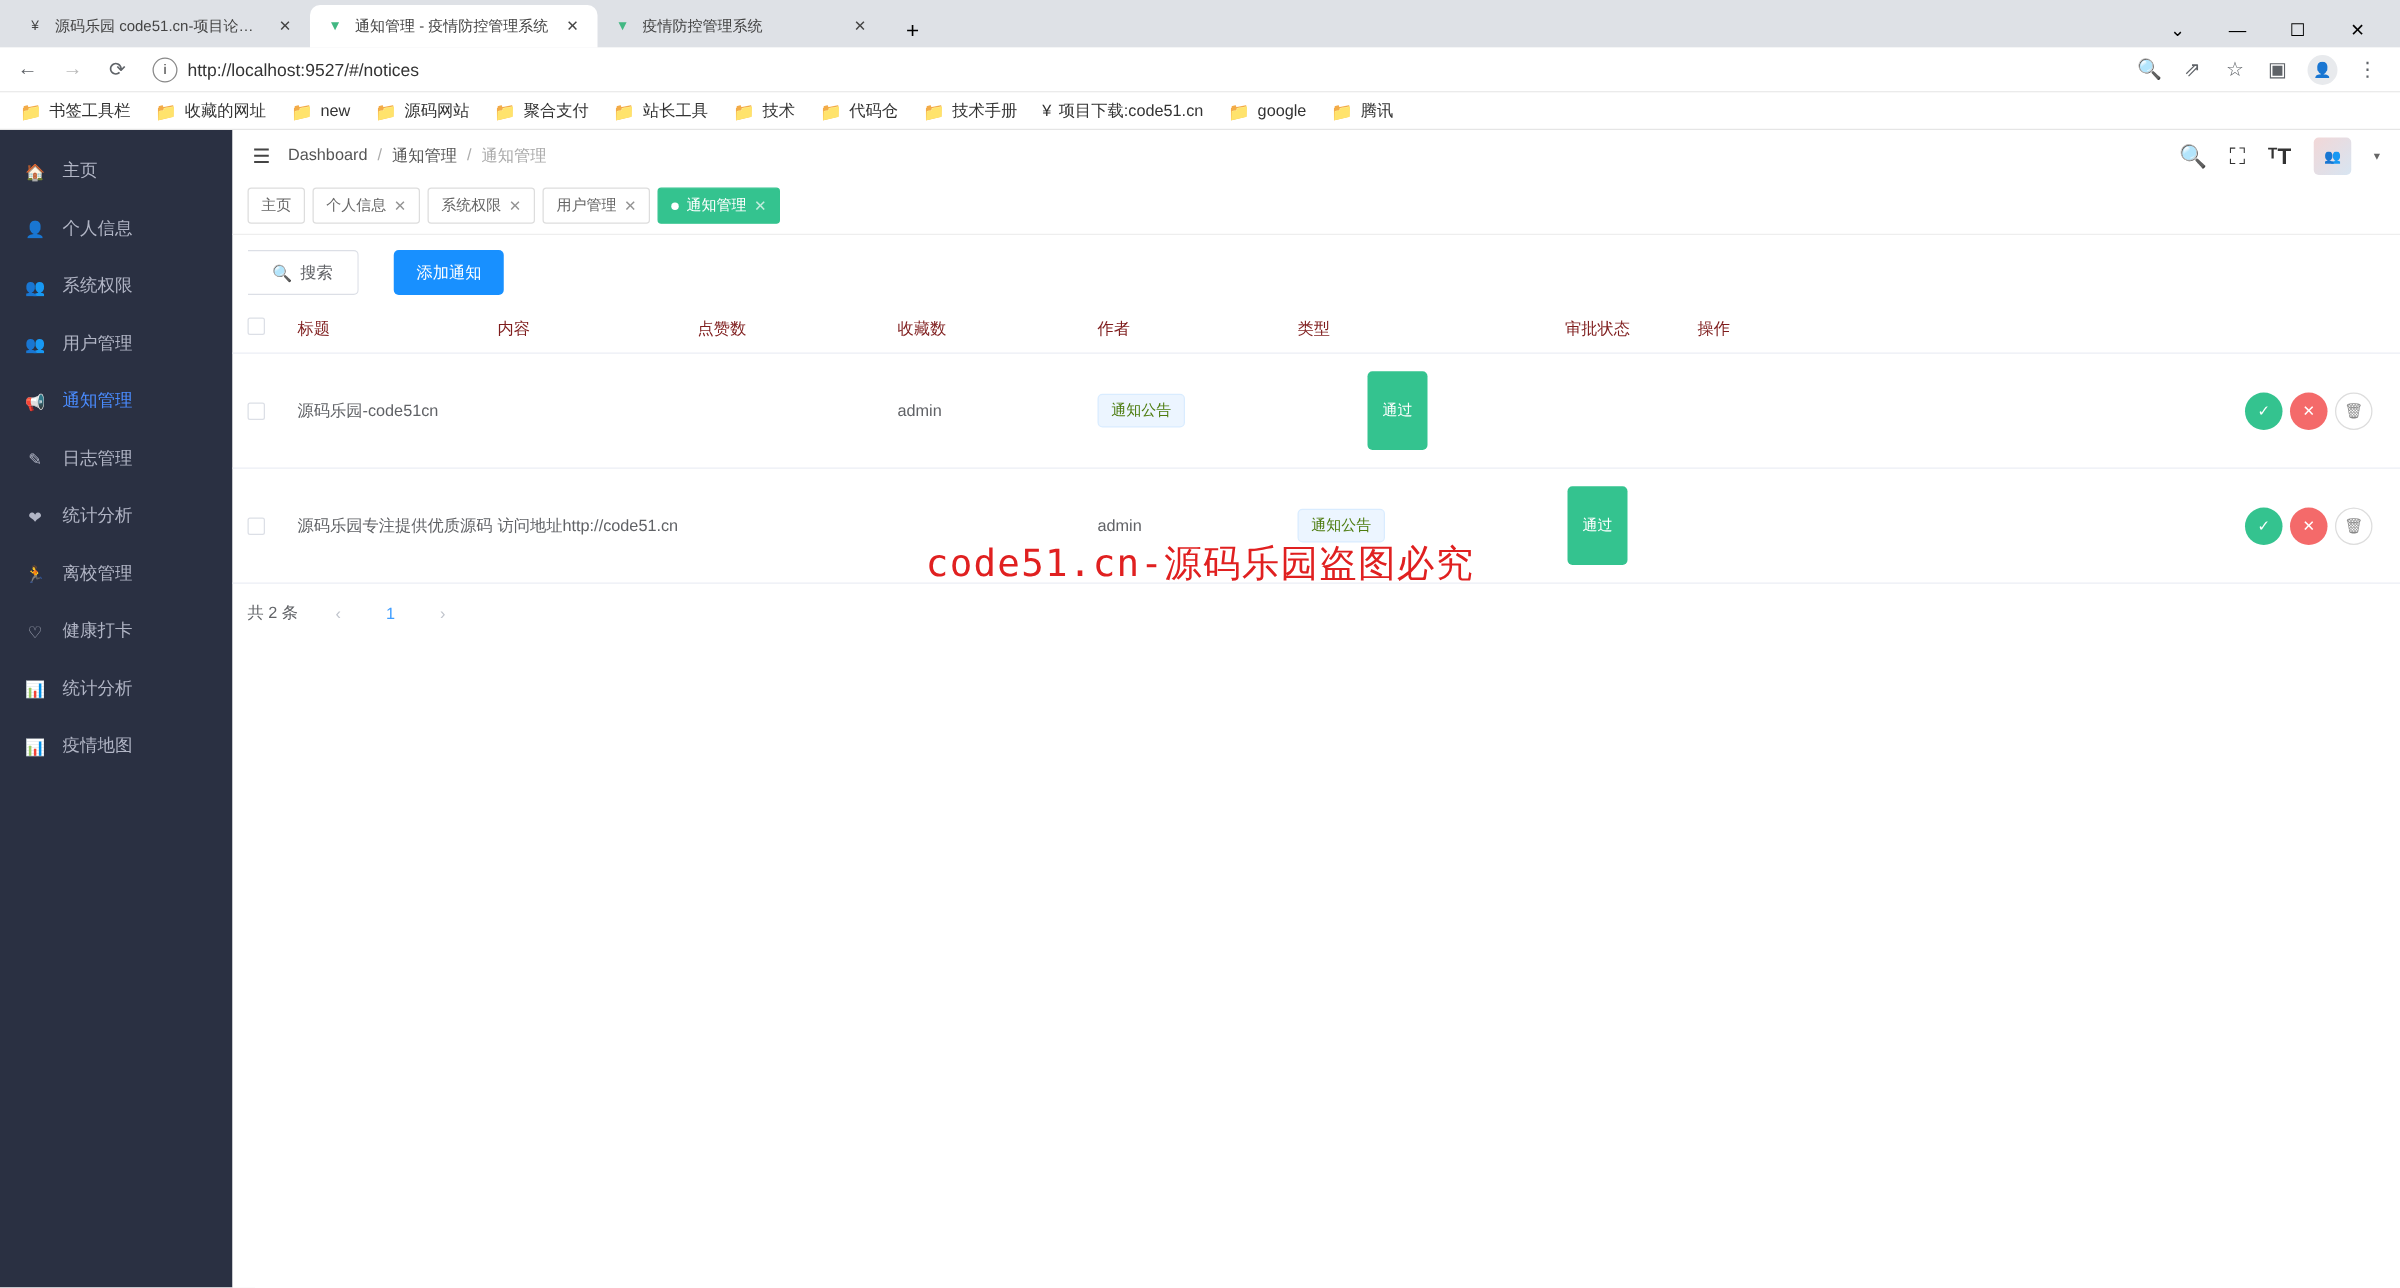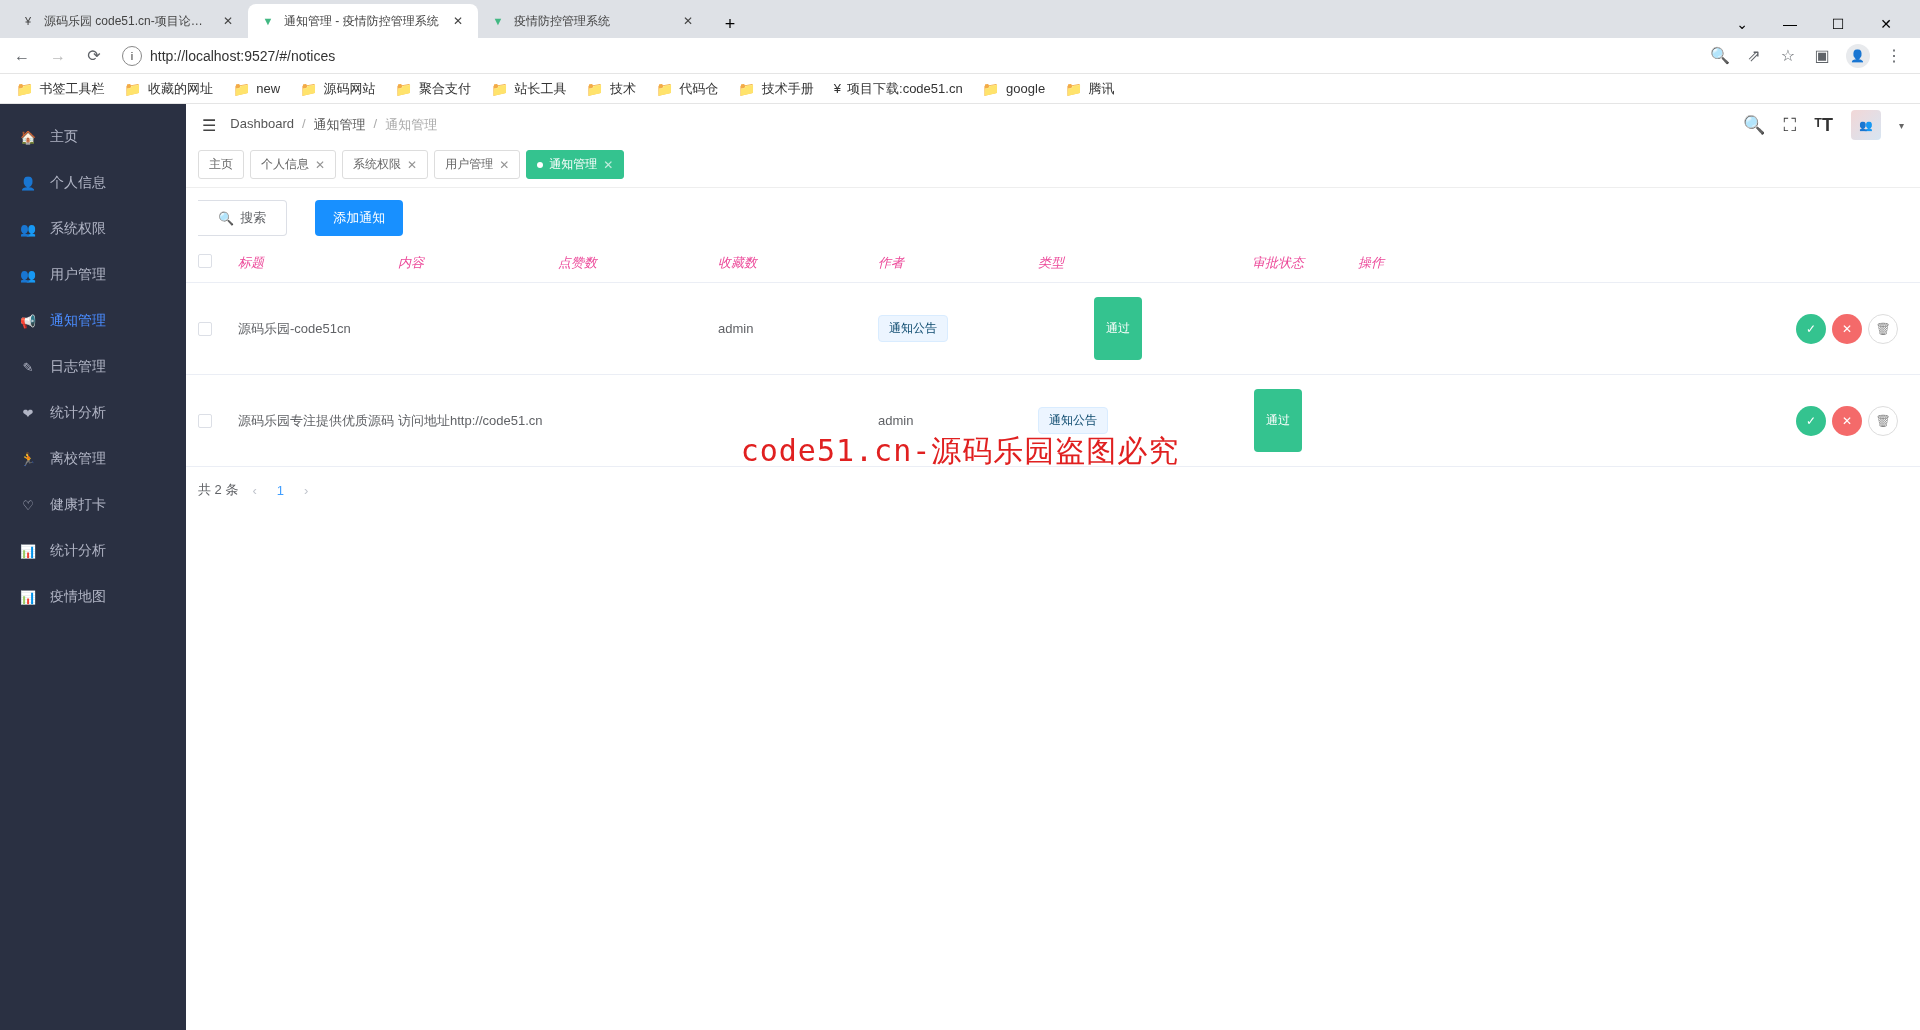--- a/index.html
+++ b/index.html
@@ -52,40 +52,40 @@
 .vtab.active { background: #34c38f; color: #fff; border-color: #34c38f; }
 .vtab-dot { width: 6px; height: 6px; border-radius: 50%; background: #fff; display: inline-block; }
 .vtab-close { font-size: 12px; cursor: pointer; opacity: 0.7; }
 
 .toolbar { display: flex; gap: 0; padding: 12px 12px 8px; align-items: center; }
 .search-input { width: 450px; height: 36px; border: 1px solid #dcdfe6; border-radius: 4px 0 0 4px; padding: 0 12px; font-size: 13px; outline: none; }
 .search-btn { height: 36px; border: 1px solid #dcdfe6; border-left: none; background: #fff; padding: 0 20px; font-size: 13px; color: #606266; cursor: pointer; border-radius: 0 4px 4px 0; display: flex; align-items: center; gap: 6px; }
 .add-btn { height: 36px; margin-left: 28px; background: #1890ff; color: #fff; border: none; border-radius: 4px; padding: 0 18px; font-size: 13px; cursor: pointer; }
 
 .table { width: 100%; font-size: 13px; }
-.thead { display: flex; padding: 10px 12px; color: #ec4899; border-bottom: 1px solid #ebeef5; font-style: italic; }
+.thead { display: flex; padding: 10px 12px; color: #7f1d1d; border-bottom: 1px solid #ebeef5; }
 .trow { display: flex; padding: 14px 12px; border-bottom: 1px solid #ebeef5; color: #606266; align-items: center; }
 .col-check { width: 40px; }
 .col-title { width: 160px; }
 .col-content { width: 160px; }
 .col-likes { width: 160px; }
 .col-favs { width: 160px; }
 .col-author { width: 160px; }
 .col-type { width: 160px; }
 .col-status { width: 160px; text-align: center; }
 .col-ops { flex: 1; display: flex; justify-content: flex-end; gap: 6px; padding-right: 10px; }
 .checkbox { width: 14px; height: 14px; border: 1px solid #dcdfe6; border-radius: 2px; cursor: pointer; }
-.tag-blue { display: inline-block; background: #ecf5ff; color: #0c4a6e; border: 1px solid #d9ecff; border-radius: 4px; padding: 4px 10px; font-size: 12px; }
+.tag-blue { display: inline-block; background: #ecf5ff; color: #4d7c0f; border: 1px solid #d9ecff; border-radius: 4px; padding: 4px 10px; font-size: 12px; }
 .tag-green { display: inline-block; background: #34c38f; color: #fff; border-radius: 4px; padding: 23px 12px; font-size: 12px; }
 .op-btn { width: 30px; height: 30px; border-radius: 50%; display: flex; align-items: center; justify-content: center; color: #fff; cursor: pointer; font-size: 12px; }
 .op-green { background: #34c38f; }
 .op-red { background: #f46a6a; }
 .op-gray { background: #fff; border: 1px solid #ddd; color: #888; }
 
-.pagination { display: flex; align-items: center; gap: 8px; padding: 14px 12px; font-size: 13px; color: #606266; }
+.pagination { display: flex; align-items: center; gap: 24px; padding: 14px 12px; font-size: 13px; color: #606266; }
 .page-nav { color: #c0c4cc; cursor: pointer; padding: 0 6px; }
 .page-num { color: #409eff; font-weight: 500; padding: 0 6px; }
 
 .watermark { position: absolute; left: 50%; top: 431px; transform: translateX(-50%); font-size: 30px; color: #e02020; font-family: monospace, "Microsoft YaHei"; letter-spacing: 1px; }
 </style>
 </head>
 <body>
 
 <div class="browser-tabs">
   <div class="tab">

